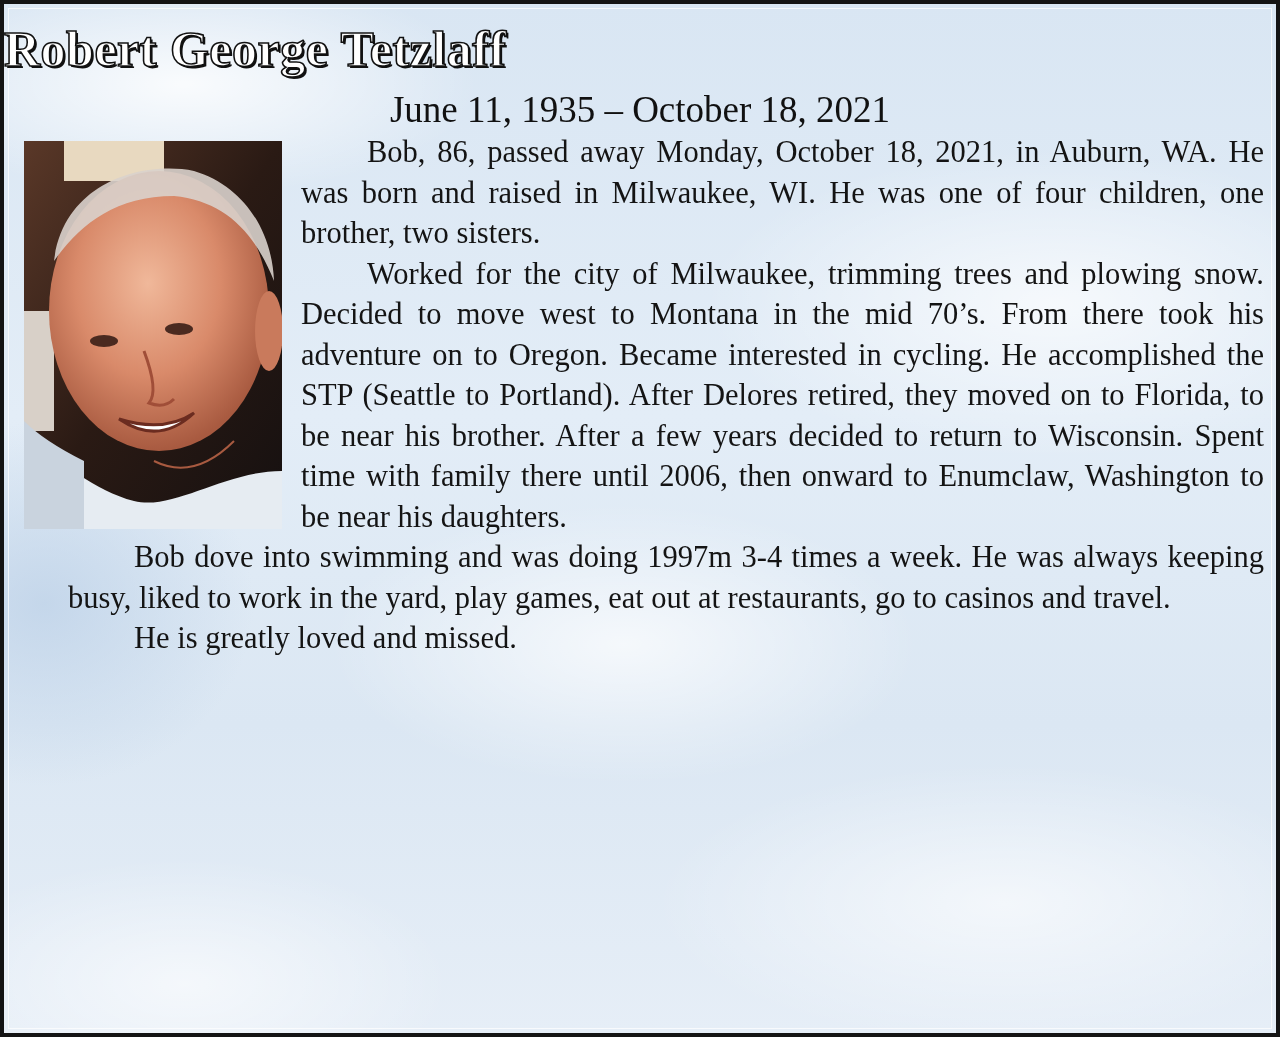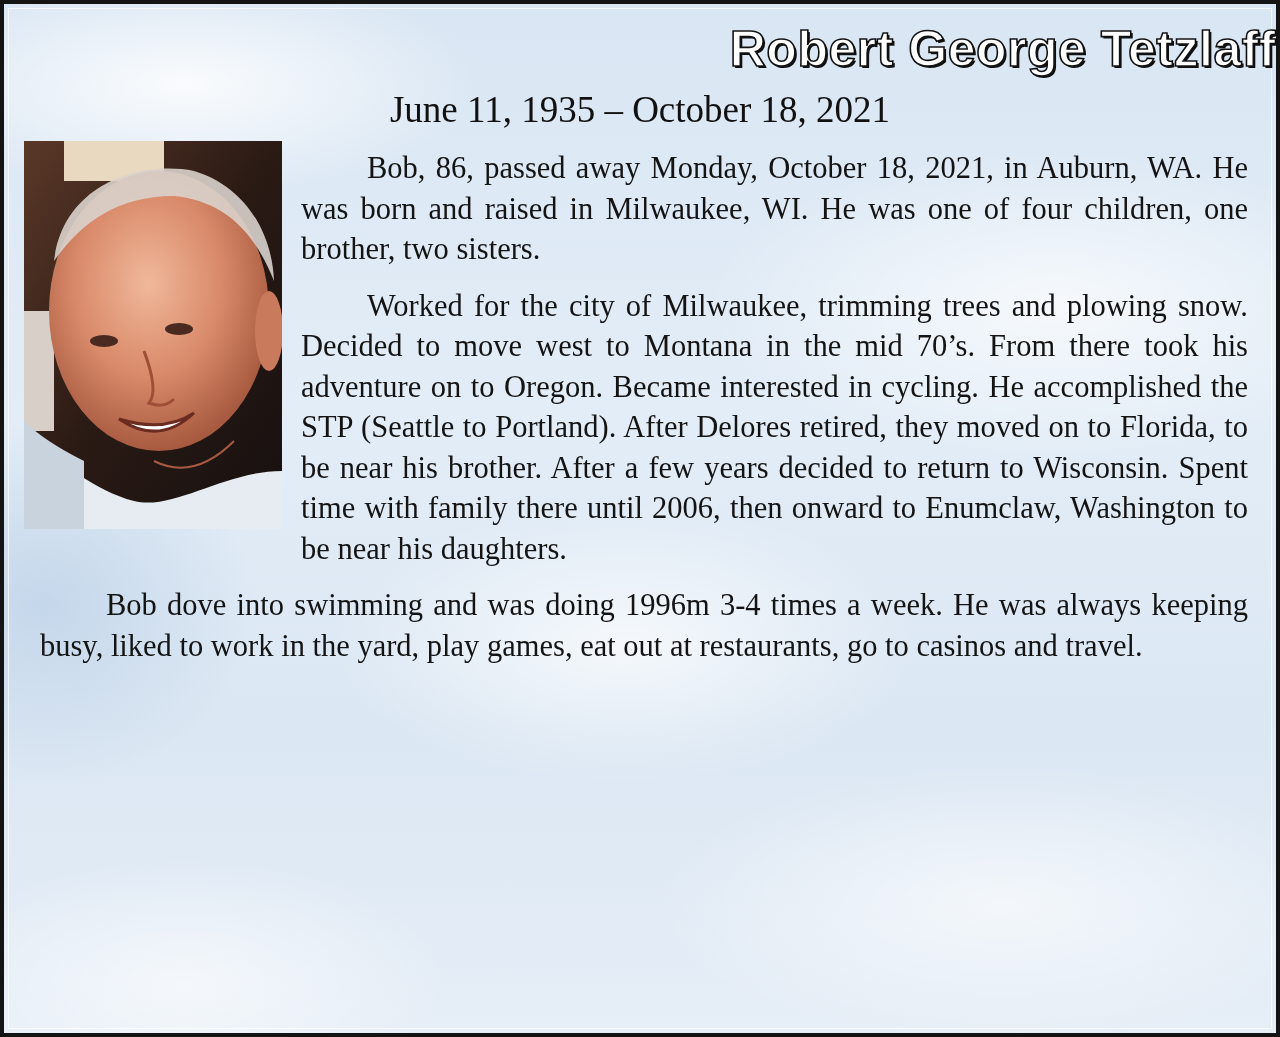--- a/index.html
+++ b/index.html
@@ -21,22 +21,22 @@
         radial-gradient(ellipse 300px 260px at 40px 600px, rgba(190,210,232,0.8), rgba(190,210,232,0) 70%),
         linear-gradient(180deg, #d9e6f3 0%, #e3edf7 40%, #dbe7f3 70%, #e6eef7 100%);
     }
     .inner-line {
       position: absolute; left: 4px; top: 4px; right: 4px; bottom: 4px;
       border: 1px solid rgba(255,255,255,0.7);
       pointer-events: none;
     }
     .title {
       position: absolute; left: 0; right: 0; top: 14px;
-      text-align: right;
-      font-family: Liberation Sans, sans-serif;
+      text-align: left;
+      font-family: Liberation Serif, serif;
       font-size: 50px; font-weight: bold;
       color: #ffffff;
       letter-spacing: 0.5px;
       -webkit-text-stroke: 1.6px #111;
       text-shadow: 2px 2px 0 #111;
       line-height: 62px;
     }
     .dates {
       position: absolute; left: 0; right: 0; top: 84px;
       text-align: center;
@@ -55,21 +55,21 @@
       position: absolute; left: 20px; top: 128px;
       width: 1240px;
       font-family: "Liberation Serif", serif;
       font-size: 30.5px; line-height: 40.5px;
       color: #141414;
       text-align: justify;
     }
     .float-spacer {
       float: left; width: 277px; height: 403px;
     }
-    .para { margin: 16px; text-indent: 66px; }
+    .para { margin: 0; text-indent: 66px; padding-left: 44px; }
     .para.last { text-align-last: left; }
   </style>
 </head>
 <body>
 
 <div class="frame">
   <div class="inner-line"></div>
 
   <div class="title">Robert George Tetzlaff</div>
   <div class="dates">June 11, 1935 – October 18, 2021</div>
@@ -101,15 +101,16 @@
       <path d="M120 210 Q135 250 125 262 Q140 268 150 258" stroke="#a04e38" stroke-width="3" fill="none"></path>
       <path d="M95 278 Q135 305 170 272 Q140 292 95 278Z" fill="#ffffff" stroke="#6b2c20" stroke-width="3"></path>
       <path d="M130 320 Q170 340 210 300" stroke="#a85a40" stroke-width="2" fill="none"></path>
     </svg>
   </div>
 
   <div class="body-text">
     <div class="float-spacer"></div>
     <p class="para">Bob, 86, passed away Monday, October 18, 2021, in Auburn, WA. He was born and raised in Milwaukee, WI. He was one of four children, one brother, two sisters.</p>
     <p class="para">Worked for the city of Milwaukee, trimming trees and plowing snow. Decided to move west to Montana in the mid 70’s. From there took his adventure on to Oregon. Became interested in cycling. He accomplished the STP (Seattle to Portland). After Delores retired, they moved on to Florida, to be near his brother. After a few years decided to return to Wisconsin. Spent time with family there until 2006, then onward to Enumclaw, Washington to be near his daughters.</p>
-    <p class="para">Bob dove into swimming and was doing 1996m 3-4 times a week. He was always keeping busy, liked to work in the yard, play games, eat out at restaurants, go to casinos and travel.</p>
+    <p class="para">Bob dove into swimming and was doing 1997m 3-4 times a week. He was always keeping busy, liked to work in the yard, play games, eat out at restaurants, go to casinos and travel.</p>
+    <p class="para last">He is greatly loved and missed.</p>
   </div>
 </div>
 
 </body></html>

